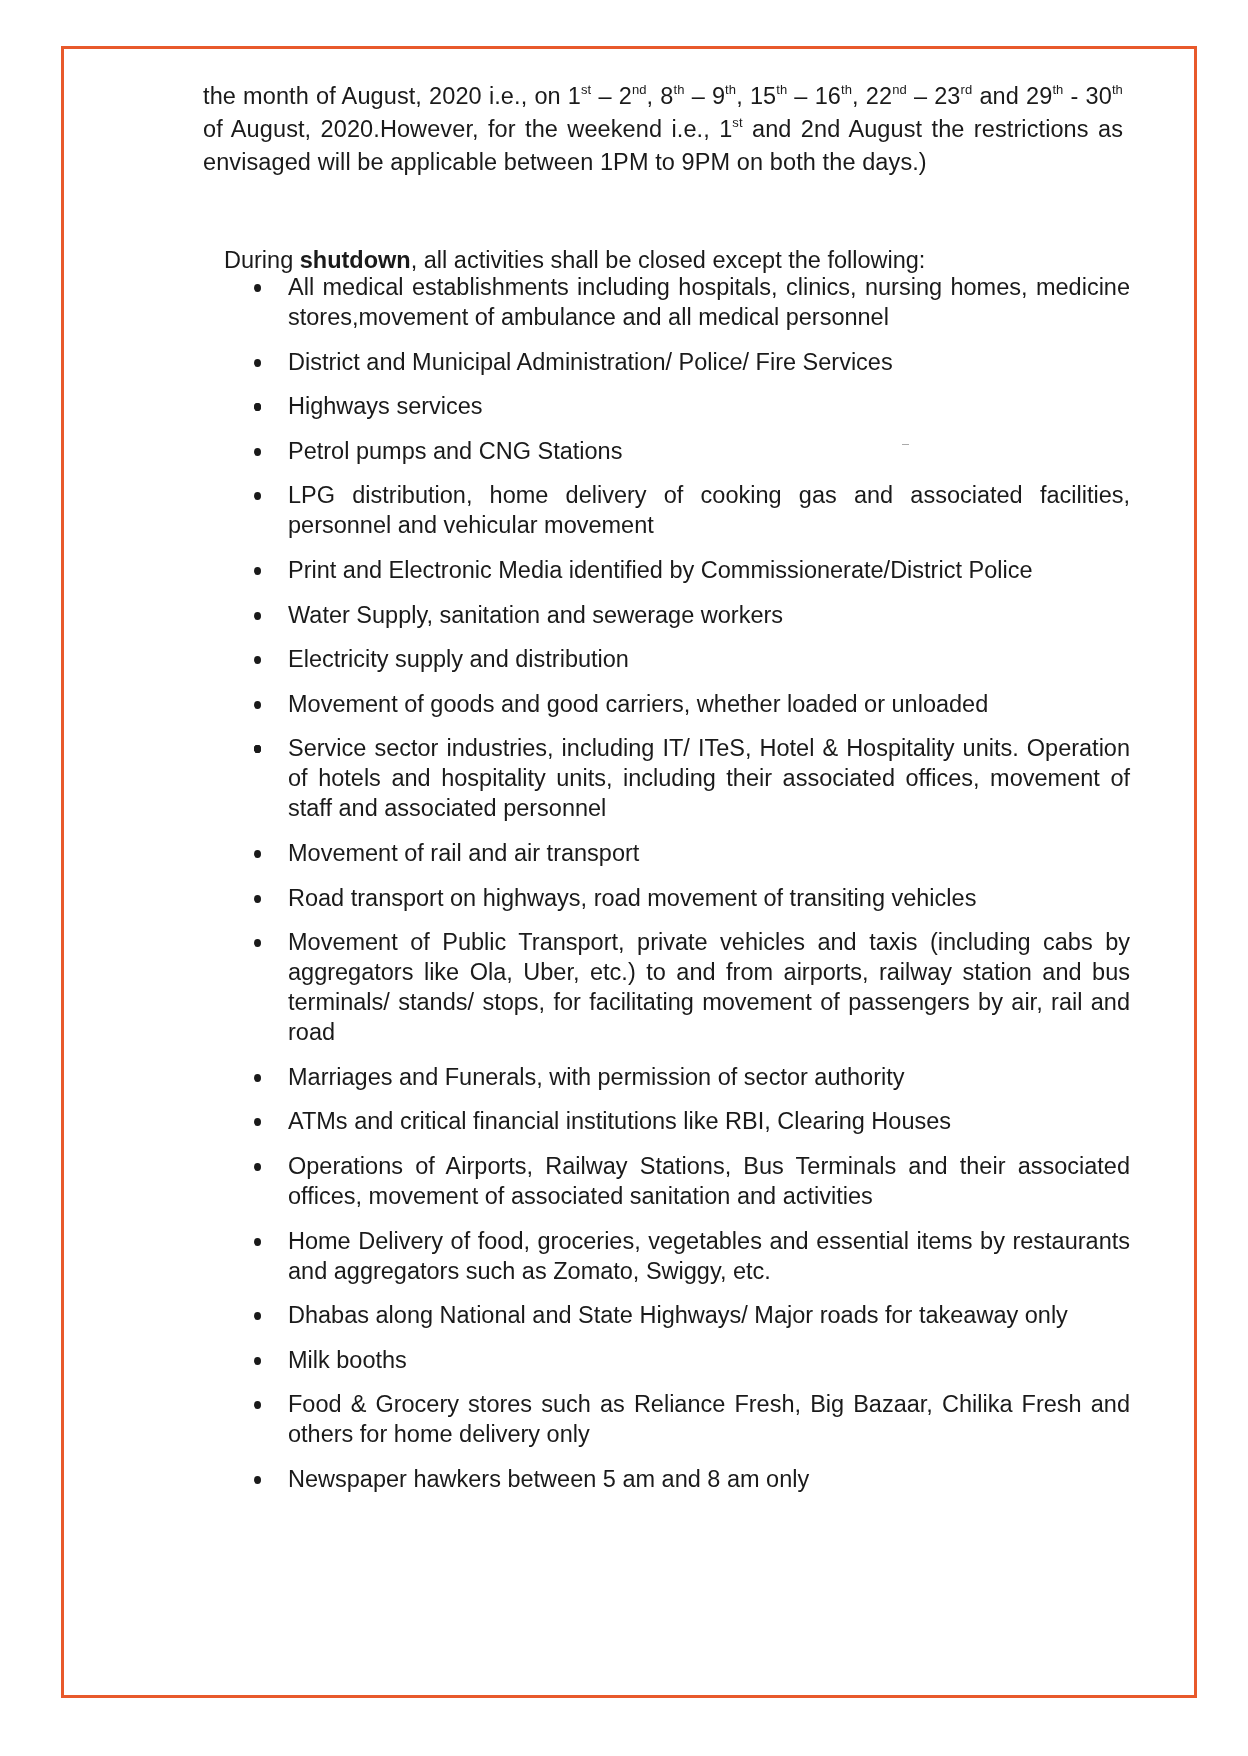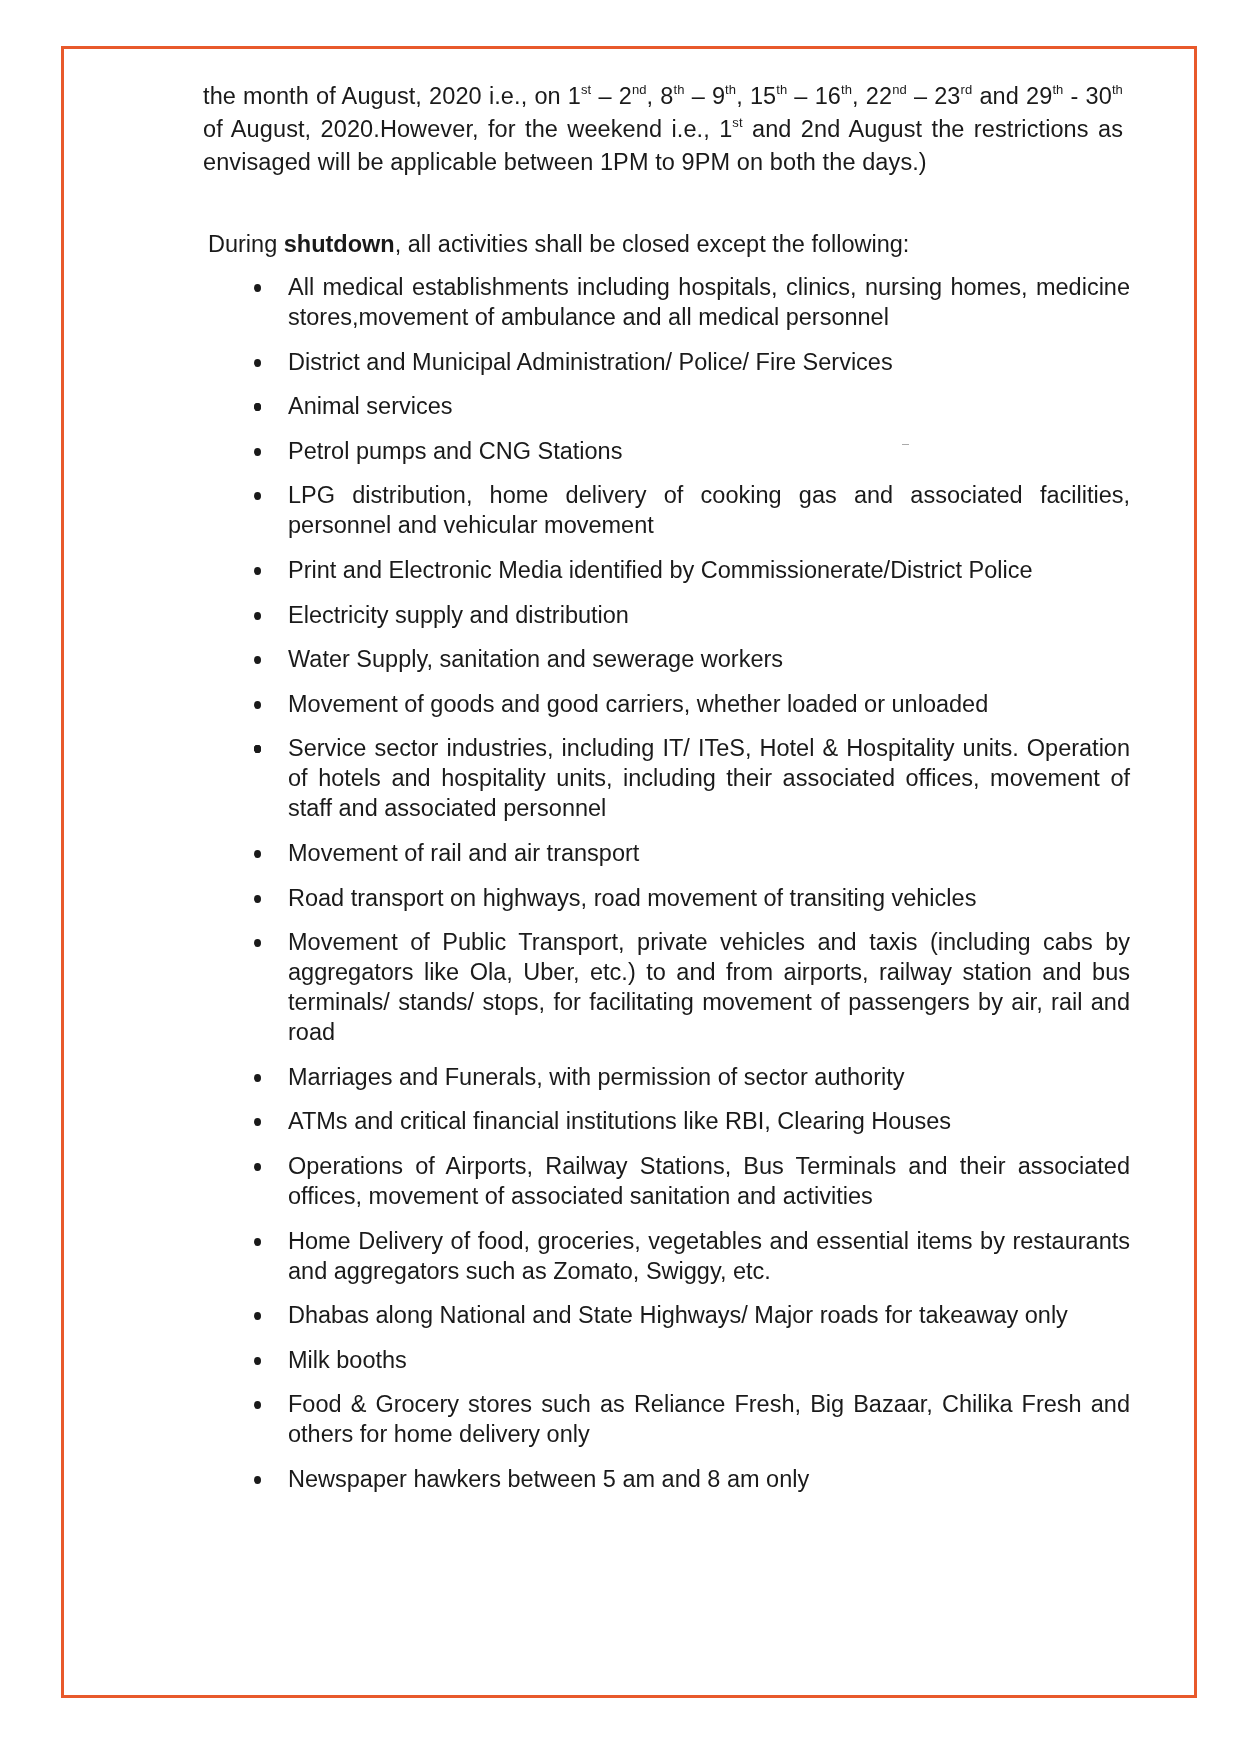--- a/index.html
+++ b/index.html
@@ -85,34 +85,34 @@
       background: #aaa;
     }
   </style>
 </head>
 <body>
 
 <div class="frame"></div>
 
 <p class="intro" id="intro" style="margin:0;"><span>the month of August, 2020 i.e., on 1</span><sup>st</sup><span> – 2</span><sup>nd</sup><span>, 8</span><sup>th</sup><span> – 9</span><sup>th</sup><span>, 15</span><sup>th</sup><span> – 16</span><sup>th</sup><span>, 22</span><sup>nd</sup><span> – 23</span><sup>rd</sup><span> and 29</span><sup>th</sup><span> - 30</span><sup>th</sup><span> of August, 2020.However, for the weekend i.e., 1</span><sup>st</sup><span> and 2nd August the restrictions as envisaged will be applicable between 1PM to 9PM on both the days.)</span></p>
 
-<p class="lead" style="margin:0;">
+<p class="lead" style="margin:16px;">
   <span>During </span><b>shutdown</b><span>, all activities shall be closed except the following:</span>
 </p>
 
 <ul class="list" id="exemptions">
     <li><span class="bullet"></span><span>All medical establishments including hospitals, clinics, nursing homes, medicine stores,movement of ambulance and all medical personnel</span></li>
     <li><span class="bullet"></span><span>District and Municipal Administration/ Police/ Fire Services</span></li>
     <li><span class="bullet"></span></li>
-    <li><span class="bullet"></span><span>Animal services</span></li>
+    <li><span class="bullet"></span><span>Highways services</span></li>
     <li><span class="bullet"></span><span>Petrol pumps and CNG Stations</span></li>
     <li><span class="bullet"></span><span>LPG distribution, home delivery of cooking gas and associated facilities, personnel and vehicular movement</span></li>
     <li><span class="bullet"></span><span>Print and Electronic Media identified by Commissionerate/District Police</span></li>
+    <li><span class="bullet"></span><span>Water Supply, sanitation and sewerage workers</span></li>
     <li><span class="bullet"></span><span>Electricity supply and distribution</span></li>
-    <li><span class="bullet"></span><span>Water Supply, sanitation and sewerage workers</span></li>
     <li><span class="bullet"></span><span>Movement of goods and good carriers, whether loaded or unloaded</span></li>
     <li><span class="bullet"></span></li>
     <li><span class="bullet"></span></li>
     <li><span class="bullet"></span><span>Service sector industries, including IT/ ITeS, Hotel &amp; Hospitality units. Operation of hotels and hospitality units, including their associated offices, movement of staff and associated personnel</span></li>
     <li><span class="bullet"></span><span>Movement of rail and air transport</span></li>
     <li><span class="bullet"></span><span>Road transport on highways, road movement of transiting vehicles</span></li>
     <li><span class="bullet"></span><span>Movement of Public Transport, private vehicles and taxis (including cabs by aggregators like Ola, Uber, etc.) to and from airports, railway station and bus terminals/ stands/ stops, for facilitating movement of passengers by air, rail and road</span></li>
     <li><span class="bullet"></span><span>Marriages and Funerals, with permission of sector authority</span></li>
     <li><span class="bullet"></span><span>ATMs and critical financial institutions like RBI, Clearing Houses</span></li>
     <li><span class="bullet"></span><span>Operations of Airports, Railway Stations, Bus Terminals and their associated offices, movement of associated sanitation and activities</span></li>

